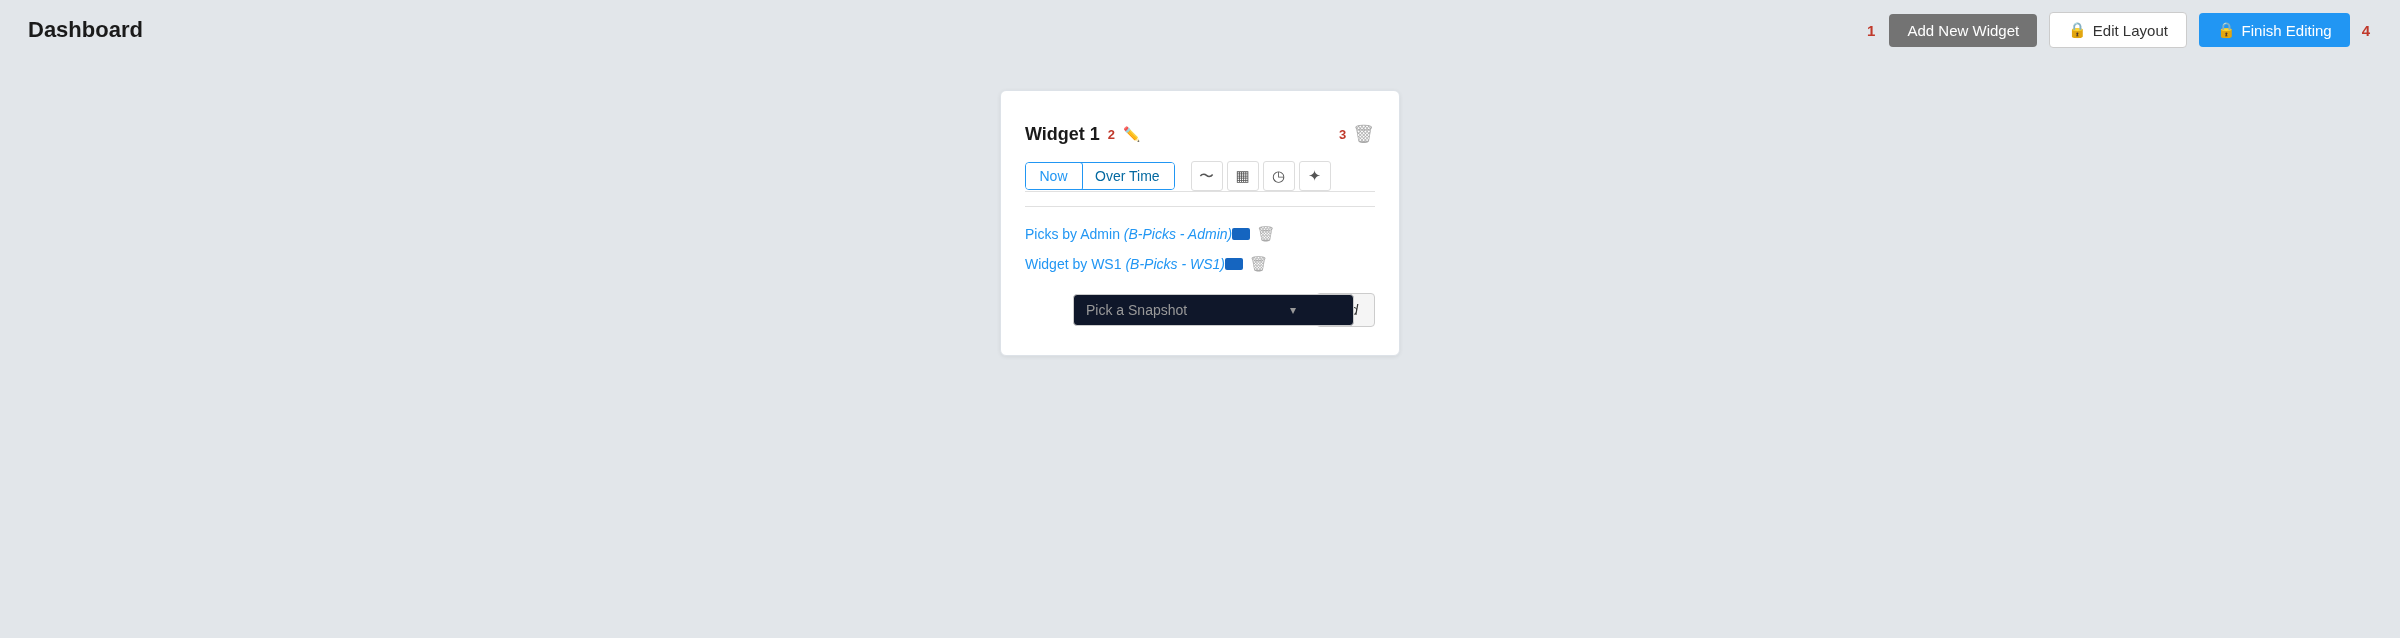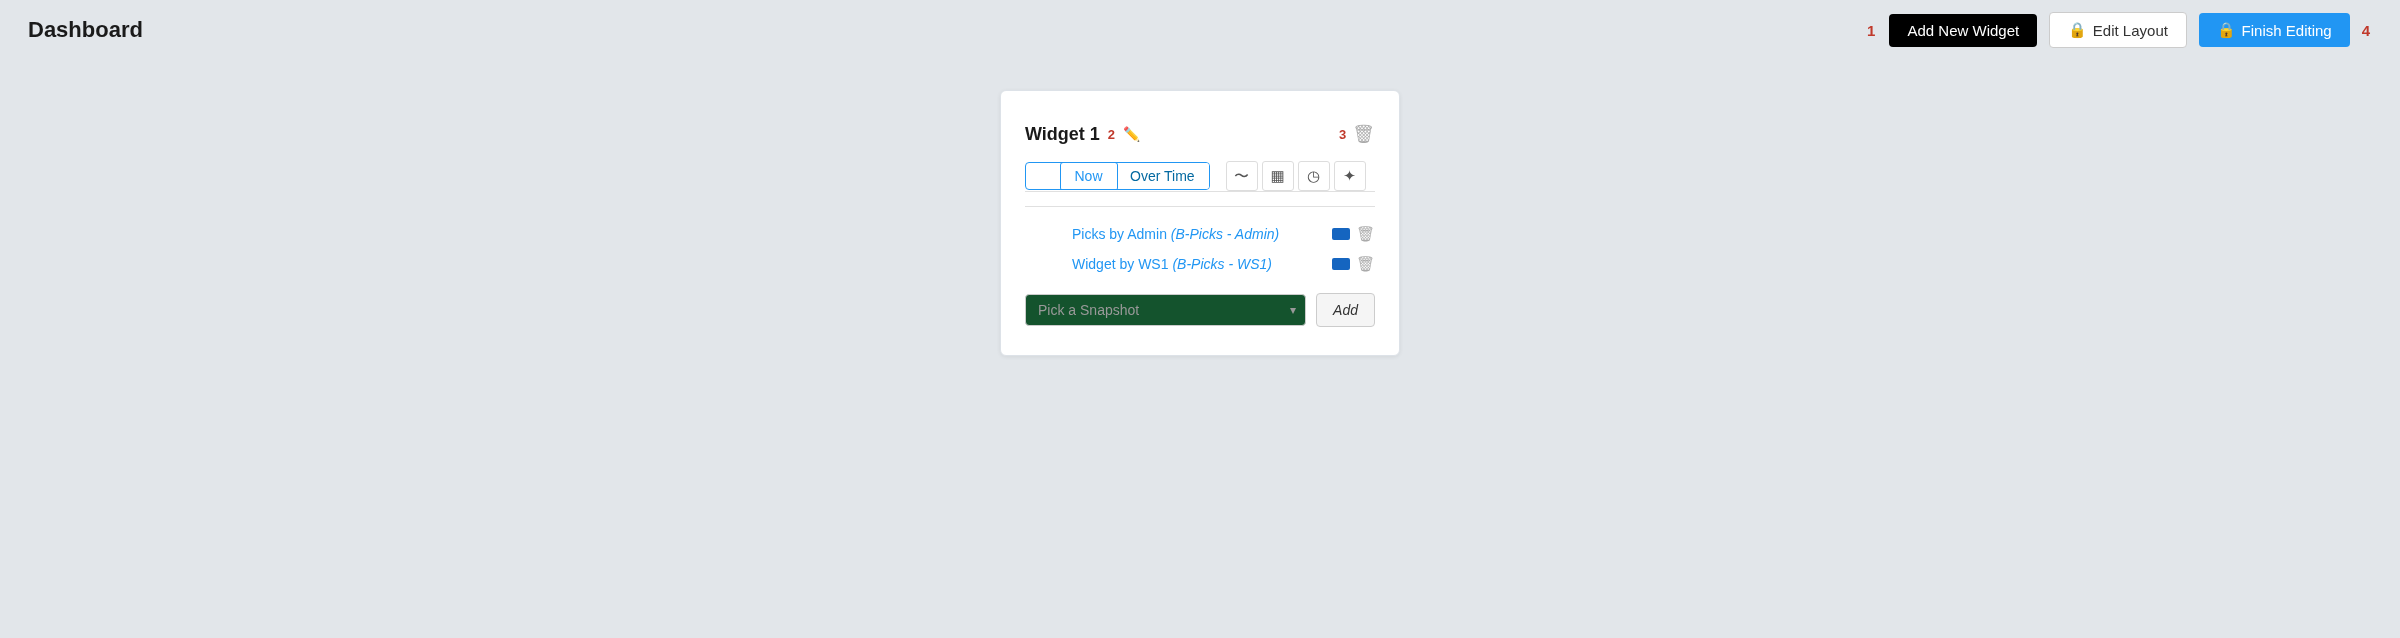--- a/index.html
+++ b/index.html
@@ -34,21 +34,21 @@
 
     
     .badge {
       font-size: 15px;
       font-weight: 700;
       color: #c0392b;
       margin-right: 2px;
     }
 
     .btn-add-widget {
-      background: #000000;
+      background: #737373;
       color: #fff;
       border: none;
       border-radius: 4px;
       padding: 8px 18px;
       font-size: 15px;
       font-weight: 500;
       cursor: pointer;
     }
     .btn-edit-layout {
       background: #fff;
@@ -134,21 +134,20 @@
       margin-bottom: 14px;
       border-bottom: 1px solid #e0e0e0;
       padding-bottom: 0;
     }
     .tab-group {
       display: flex;
       border: 1.5px solid #2196f3;
       border-radius: 4px;
       overflow: hidden;
       margin-right: 16px;
-      padding-left: 35px;
     }
     .tab-btn {
       padding: 5px 14px;
       font-size: 14px;
       cursor: pointer;
       border: none;
       background: #fff;
       color: #333;
     }
     .tab-btn.active {
@@ -186,23 +185,21 @@
     .divider {
       border: none;
       border-top: 1.5px solid #e0e0e0;
       margin: 2px 0 12px;
     }
 
     
     .snapshot-row {
       display: flex;
       align-items: center;
-      justify-content: space-between;
       padding: 6px 0;
-      margin-left: 47px;
     }
     .snapshot-link {
       color: #2196f3;
       font-size: 14px;
       text-decoration: none;
       cursor: pointer;
     }
     .snapshot-link .italic {
       font-style: italic;
     }
@@ -237,23 +234,24 @@
       flex: 1;
       position: relative;
     }
     .snapshot-select-wrapper select {
       width: 100%;
       padding: 7px 14px 7px 12px;
       border: 1px solid #ccc;
       border-radius: 4px;
       font-size: 14px;
       color: #999;
-      background: #14532d;
+      background: #0f172a;
       appearance: none;
       cursor: pointer;
+      margin-left: 48px;
     }
     .select-chevron {
       position: absolute;
       right: 10px;
       top: 50%;
       transform: translateY(-50%);
       color: #999;
       pointer-events: none;
       font-size: 12px;
     }

